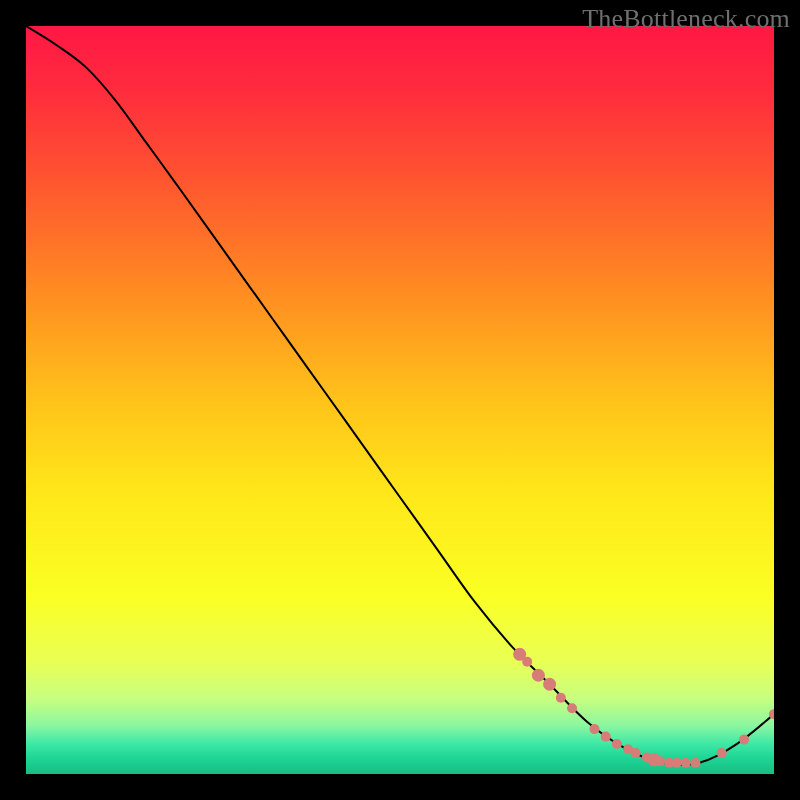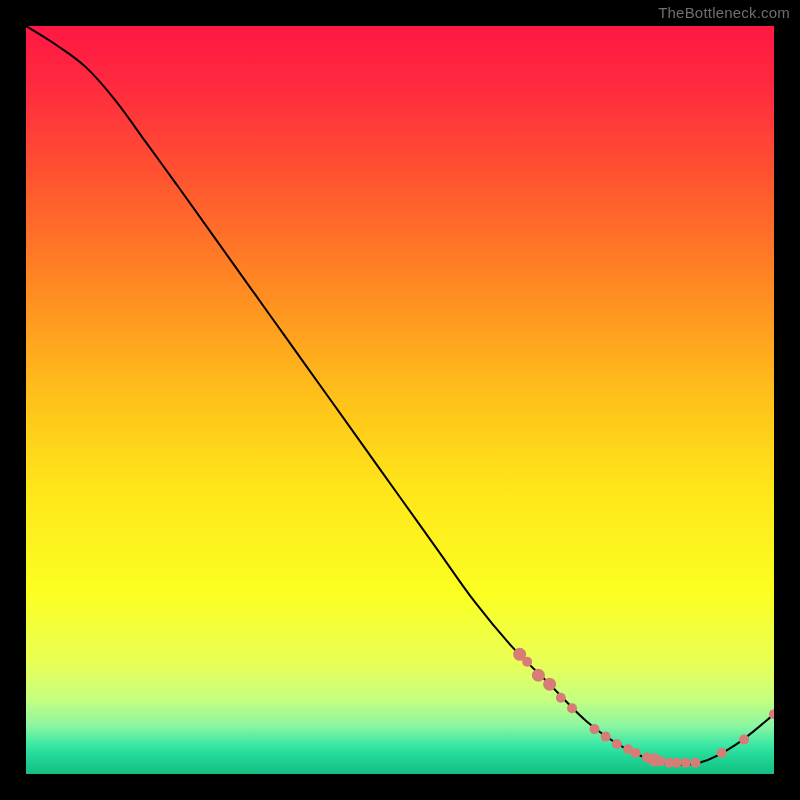--- a/index.html
+++ b/index.html
@@ -15,22 +15,22 @@
     width: 800px;
     height: 800px;
   }
   svg {
     display: block;
   }
   .watermark {
     position: absolute;
     top: 4px;
     right: 10px;
-    font-family: Liberation Sans, sans-serif;
-    font-size: 15px;
+    font-family: Liberation Serif, serif;
+    font-size: 26px;
     color: #6f6f6f;
     letter-spacing: 0.2px;
     user-select: none;
     margin-left: 33px;
   }
 </style>
 </head>
 <body>
 
 <div class="stage">

